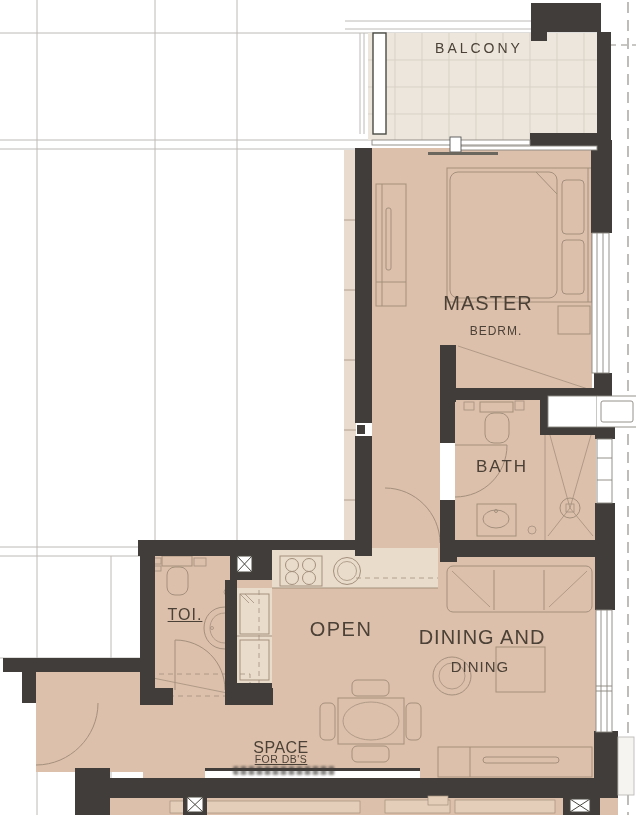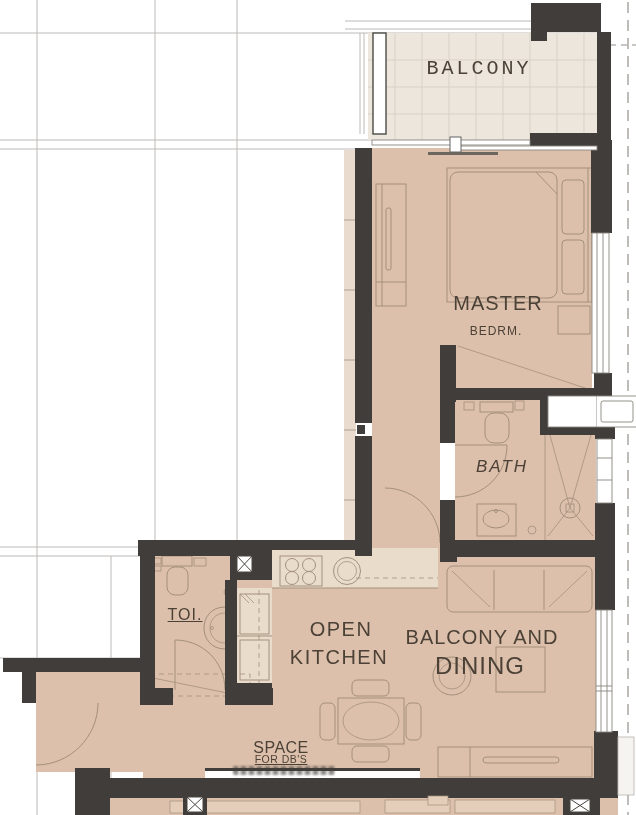--- a/index.html
+++ b/index.html
@@ -299,25 +299,24 @@
     </g>
     <g>
       <rect class="wall" x="563" y="796" width="37" height="19"></rect>
       <rect class="xmark" x="570" y="799" width="20" height="13"></rect>
       <line class="xline" x1="570" y1="799" x2="590" y2="812"></line>
       <line class="xline" x1="590" y1="799" x2="570" y2="812"></line>
     </g>
   </g>
 </svg>
 
-  <div class="label" style="left:479px;top:68px;font-size:20px;letter-spacing:3px;font-family:Liberation Mono, monospace;">BALCONY</div>
-  <div class="label" style="left:498px;top:303px;font-size:20px;letter-spacing:1px;">MASTER</div>
+  <div class="label" style="left:479px;top:48px;font-size:14px;letter-spacing:3px;">BALCONY</div>
+  <div class="label" style="left:488px;top:303px;font-size:20px;letter-spacing:1px;">MASTER</div>
   <div class="label" style="left:496px;top:331px;font-size:12px;letter-spacing:1px;">BEDRM.</div>
-  <div class="label" style="left:502px;top:467px;font-size:17px;letter-spacing:2px;font-style:italic;">BATH</div>
+  <div class="label" style="left:502px;top:467px;font-size:17px;letter-spacing:2px;">BATH</div>
   <div class="label" style="left:185px;top:615px;font-size:16px;letter-spacing:1px;text-decoration:underline;">TOI.</div>
   <div class="label" style="left:341px;top:629px;font-size:20px;letter-spacing:1.5px;">OPEN</div>
-  <div class="label" style="left:339px;top:657px;font-size:20px;letter-spacing:1.5px;">KITCHEN</div>
-  <div class="label" style="left:482px;top:637px;font-size:20px;letter-spacing:1px;">BALCONY AND</div>
-  <div class="label" style="left:480px;top:666px;font-size:24px;letter-spacing:1px;">DINING</div>
+  <div class="label" style="left:482px;top:637px;font-size:20px;letter-spacing:1px;">DINING AND</div>
+  <div class="label" style="left:480px;top:666px;font-size:15px;letter-spacing:1px;">DINING</div>
   <div class="label" style="left:281px;top:748px;font-size:16px;letter-spacing:0.5px;">SPACE</div>
   <div class="label" style="left:281px;top:759px;font-size:10.5px;letter-spacing:0.5px;text-decoration:underline;">FOR DB'S</div>
   <div class="smudge"></div>
 </div>
 
 </body></html>

